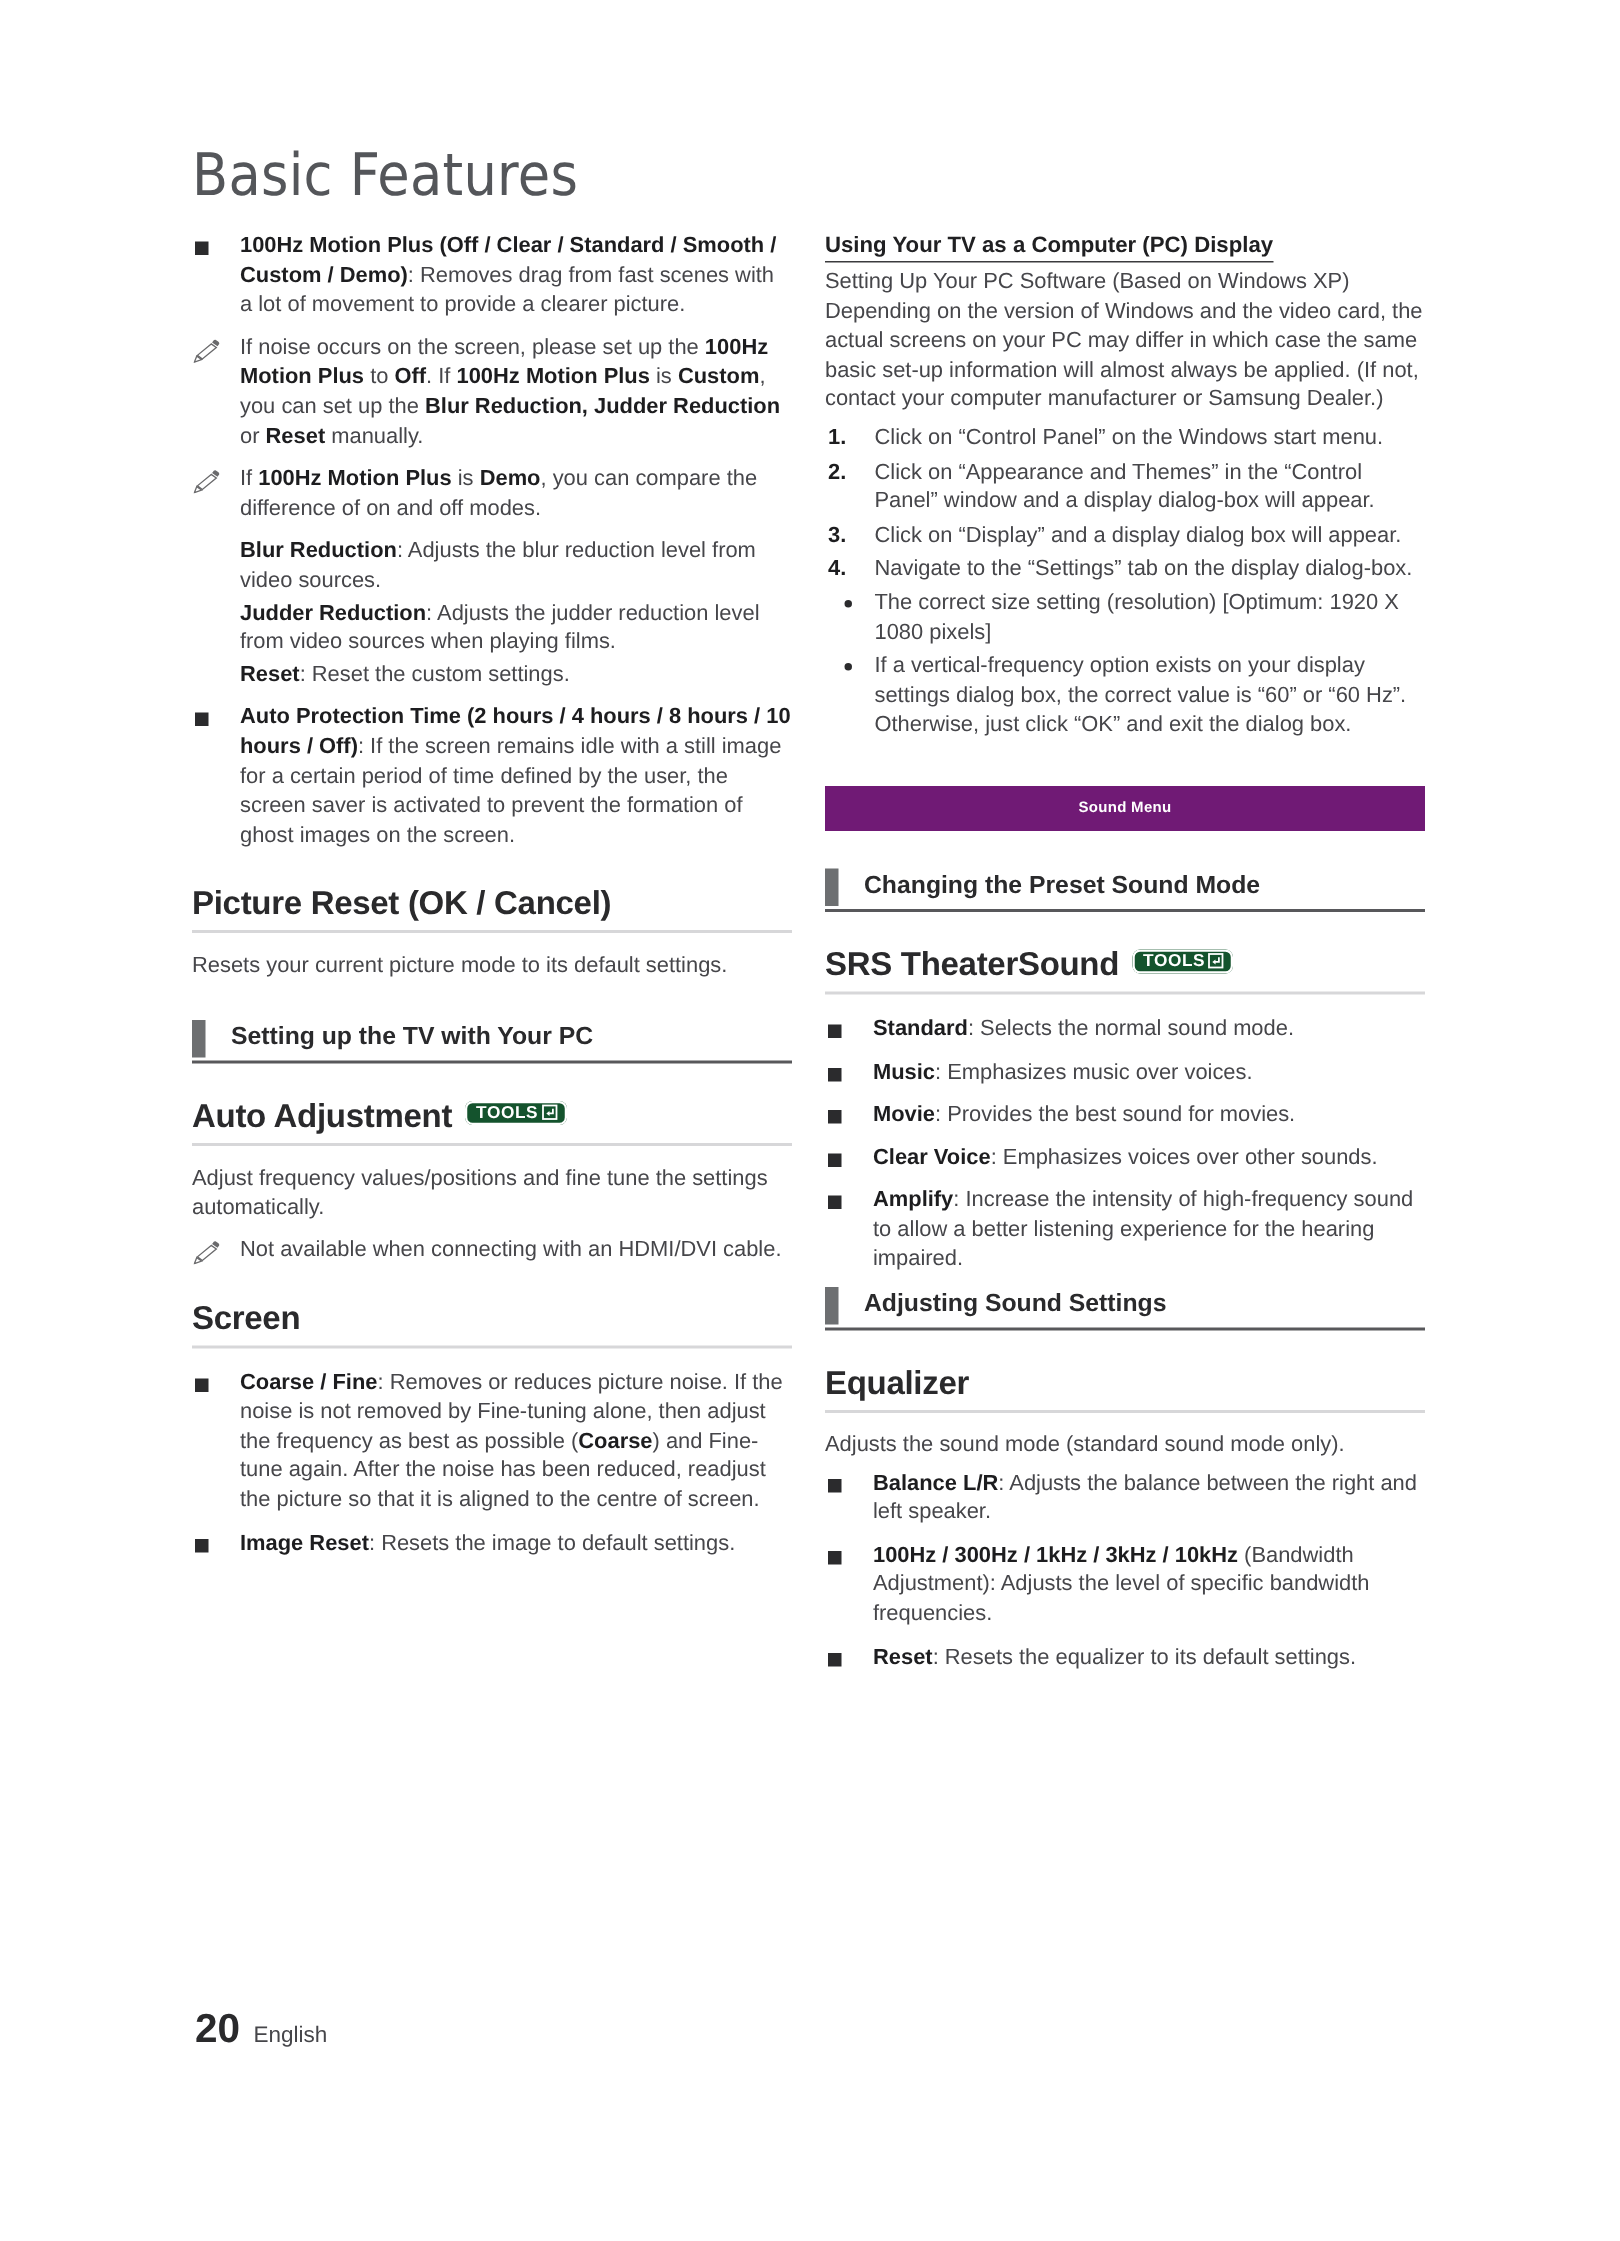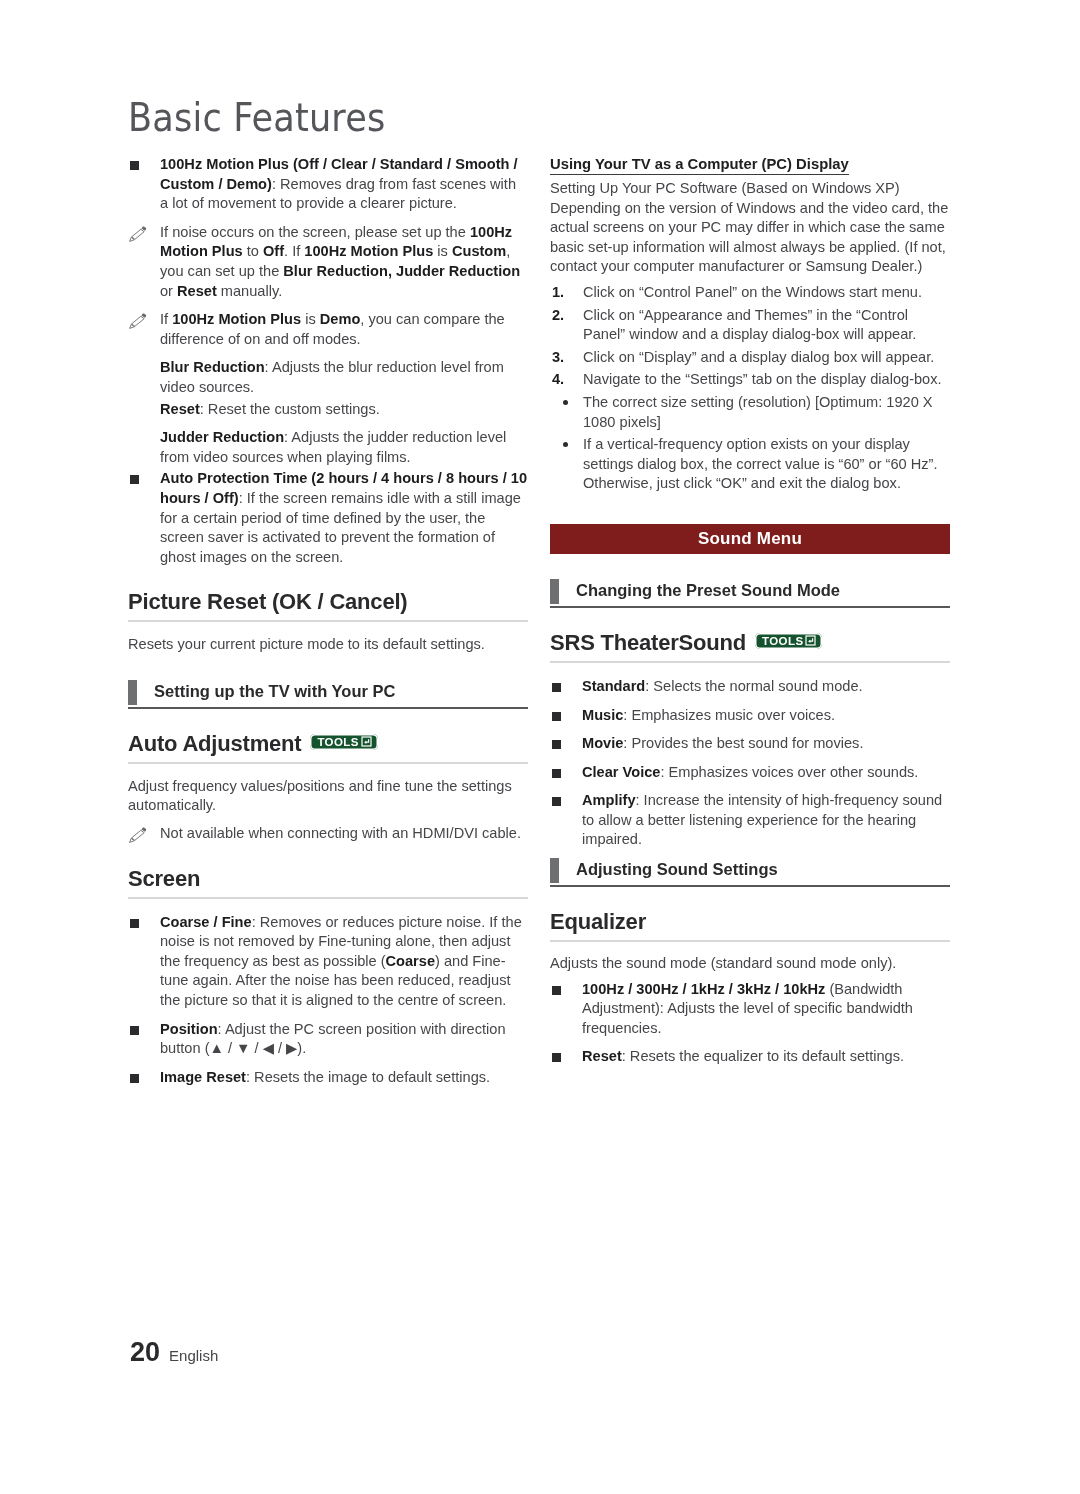--- a/index.html
+++ b/index.html
@@ -148,23 +148,23 @@
     color: #202022;
     display: inline-block;
     border-bottom: 1.5px solid #3b3b3d;
   }
 
   
   .menu-banner {
     margin: 30px 0 0 0;
     height: 30px;
     line-height: 30px;
-    background: #7f1d1d;
+    background: #701a75;
     color: #ffffff;
-    font-size: 17px;
+    font-size: 10px;
     font-weight: 700;
     text-align: center;
     letter-spacing: 0.2px;
   }
 
   
   .tools-badge {
     display: inline-flex;
     align-items: center;
     gap: 2px;
@@ -274,25 +274,25 @@
           <path d="M11.8 3.3 L2.6 10.9 L5.9 13.3 L15.2 5.7 Z" fill="#ffffff" stroke="#6a6a6c" stroke-width="0.9"></path>
           <path d="M2.2 11.4 L0.6 15.4 L5.4 13.7 Z" fill="#ffffff" stroke="#6a6a6c" stroke-width="0.9"></path>
         </svg>
       </span>
       <span>If </span><b>100Hz Motion Plus</b><span> is </span><b>Demo</b><span>, you can compare the difference of on and off modes.</span>
     </div>
 
     <div class="sub-text">
       <b>Blur Reduction</b><span>: Adjusts the blur reduction level from video sources.</span>
     </div>
+    <div class="sub-text">
+      <b>Judder Reduction</b><span>: Adjusts the judder reduction level from video sources when playing films.</span>
+    </div>
     <div class="sub-text" style="margin-bottom:9px;">
       <b>Reset</b><span>: Reset the custom settings.</span>
-    </div>
-    <div class="sub-text">
-      <b>Judder Reduction</b><span>: Adjusts the judder reduction level from video sources when playing films.</span>
     </div>
 
     <div class="sq-item">
       <span class="sq-marker"></span>
       <b>Auto Protection Time (2 hours / 4 hours / 8 hours / 10 hours / Off)</b><span>: If the screen remains idle with a still image for a certain period of time defined by the user, the screen saver is activated to prevent the formation of ghost images on the screen.</span>
     </div>
 
     <div class="sec-head">
       <span>Picture Reset (OK / Cancel)</span>
     </div>
@@ -330,24 +330,20 @@
 
     <div class="sec-head">
       <span>Screen</span>
     </div>
 
     <div class="sq-item" style="margin-top:14px;">
       <span class="sq-marker"></span>
       <b>Coarse / Fine</b><span>: Removes or reduces picture noise. If the noise is not removed by Fine-tuning alone, then adjust the frequency as best as possible (</span><b>Coarse</b><span>) and Fine-tune again. After the noise has been reduced, readjust the picture so that it is aligned to the centre of screen.</span>
     </div>
 
-    <div class="sq-item">
-      <span class="sq-marker"></span>
-      <b>Position</b><span>: Adjust the PC screen position with direction button (▲ / ▼ / ◀ / ▶).</span>
-    </div>
 
     <div class="sq-item">
       <span class="sq-marker"></span>
       <b>Image Reset</b><span>: Resets the image to default settings.</span>
     </div>
 
   </div>
 
   <div class="col col-right">
 
@@ -433,20 +429,24 @@
     </div>
 
     
     <div class="sec-head">
       <span>Equalizer</span>
     </div>
     <p class="body" style="margin-top:12px;margin-bottom:6px;">Adjusts the sound mode (standard sound mode only).</p>
 
     <div class="sq-item">
       <span class="sq-marker"></span>
+      <b>Balance L/R</b><span>: Adjusts the balance between the right and left speaker.</span>
+    </div>
+    <div class="sq-item">
+      <span class="sq-marker"></span>
       <b>100Hz / 300Hz / 1kHz / 3kHz / 10kHz</b><span> (Bandwidth Adjustment): Adjusts the level of specific bandwidth frequencies.</span>
     </div>
     <div class="sq-item">
       <span class="sq-marker"></span>
       <b>Reset</b><span>: Resets the equalizer to its default settings.</span>
     </div>
 
   </div>
 
   <div class="footer">

